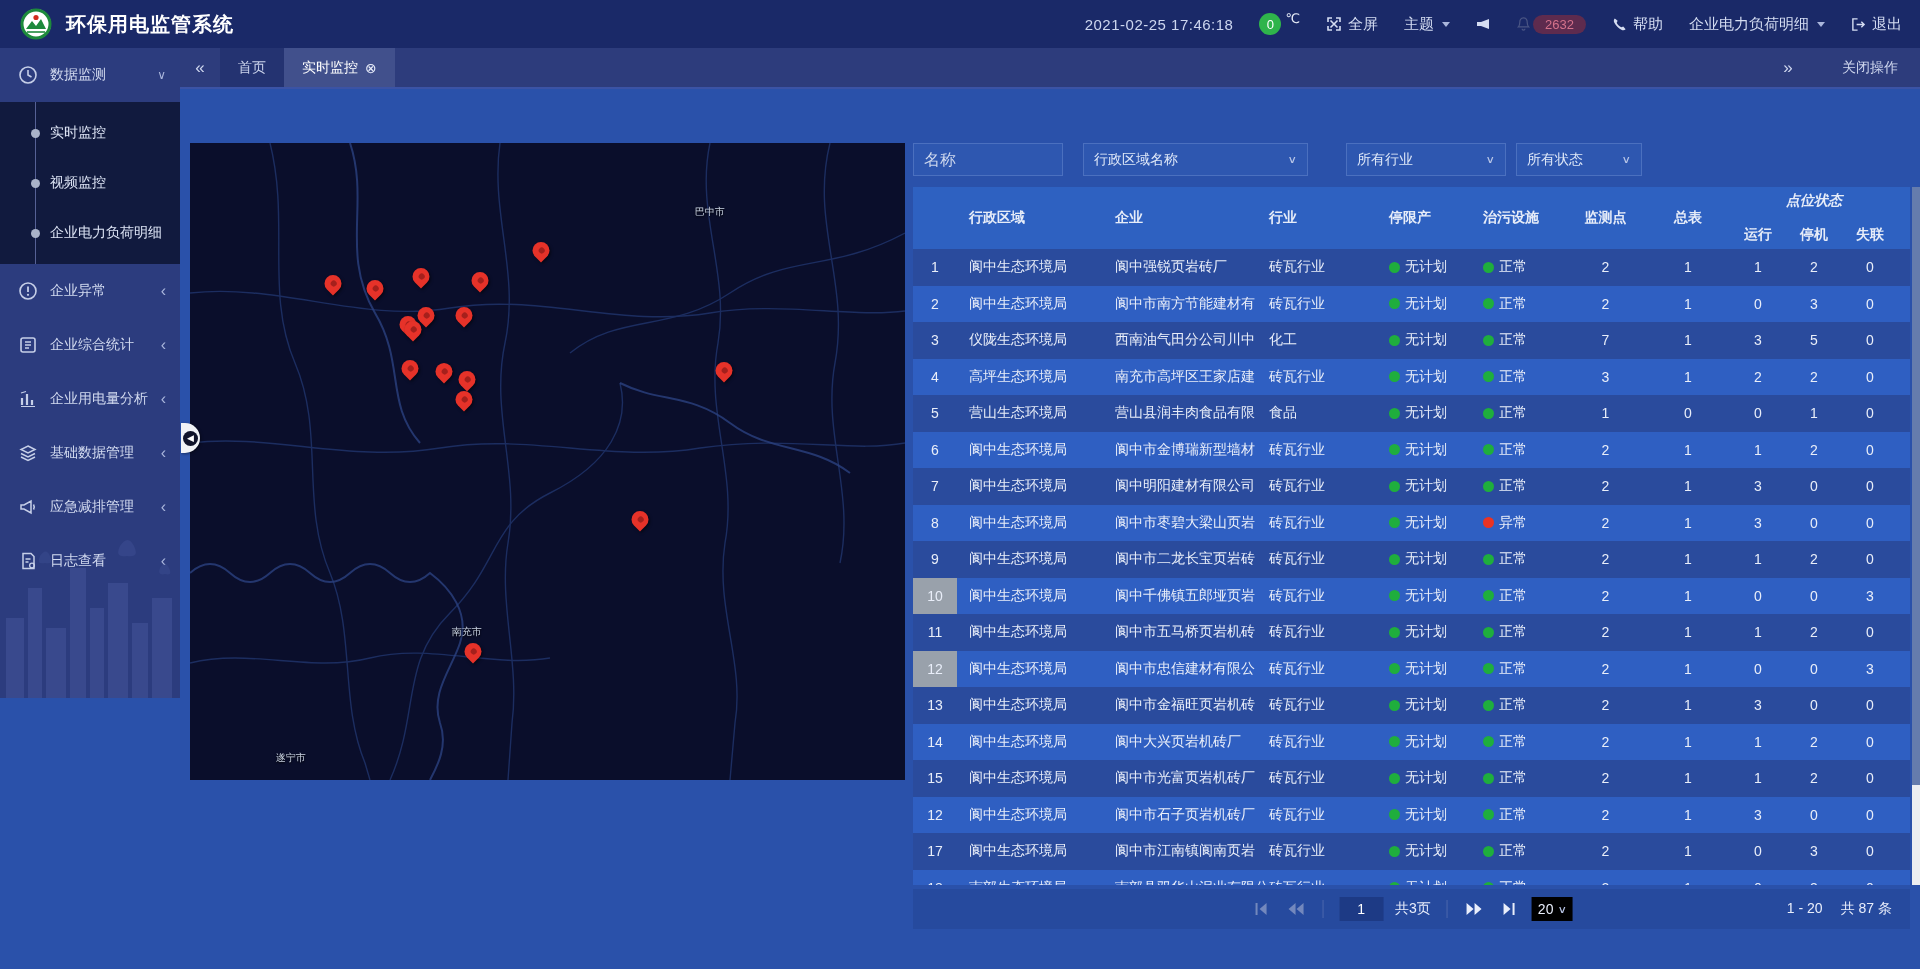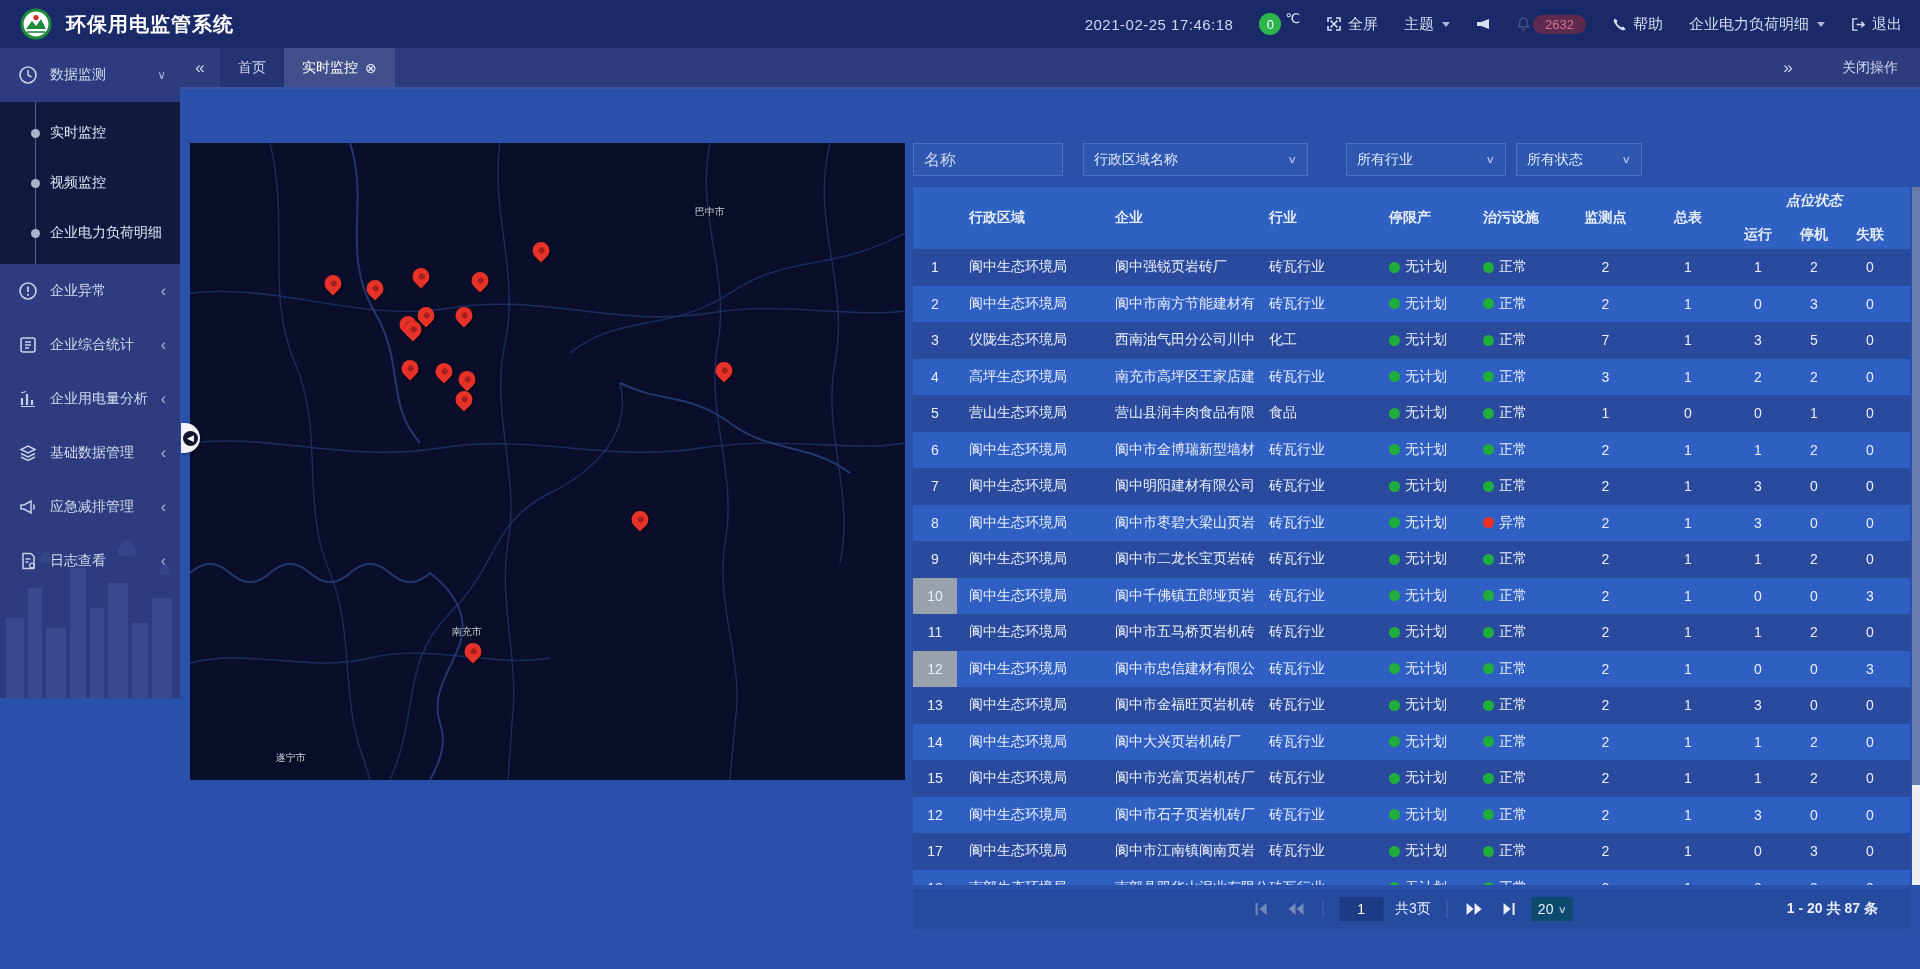--- a/index.html
+++ b/index.html
@@ -126,21 +126,21 @@
     background:rgba(150,160,175,.55); cursor:pointer; }
   .vscroll .thumb { position:absolute; left:0; bottom:0; width:9px; height:100px; background:#eceef1; }
 
   .pagebar { position:absolute; left:0; top:746px; width:997px; height:40px; background:#264a9e;
     display:flex; align-items:center; color:#e9eefb; font-size:14px; }
   .pg-center { position:absolute; left:50%; transform:translateX(-50%); display:flex; align-items:center; gap:12px; }
   .pg-btn { width:22px; height:22px; display:flex; align-items:center; justify-content:center; cursor:pointer; }
   .pg-sep { width:1px; height:18px; background:#4c67ad; margin:0 4px; }
   .pg-input { width:44px; height:24px; background:#1d3a85; border:none; color:#fff; text-align:center;
     font-size:14px; font-family:inherit; outline:none; }
-  .pg-range { position:absolute; right:32px; display:flex; gap:4px;font-weight:bold; }
+  .pg-range { position:absolute; right:18px; display:flex; gap:18px; }
 </style>
 </head>
 <body>
 
 <div id="app">
 
   <div class="header">
     <svg class="logo" viewBox="0 0 32 32">
       <circle cx="16" cy="16" r="15" fill="#ffffff"></circle>
       <circle cx="16" cy="16" r="14" fill="none" stroke="#1d8a3c" stroke-width="3"></circle>
@@ -662,21 +662,21 @@
             <svg width="18" height="14" viewBox="0 0 18 14">
               <path d="M1 1 L8 7 L1 13 Z M9 1 L16 7 L9 13 Z" fill="#e9eefb"></path>
             </svg>
           </span>
           <span class="pg-btn">
             <svg width="16" height="14" viewBox="0 0 16 14">
               <path d="M3 1 L10 7 L3 13 Z" fill="#e9eefb"></path>
                 <path d="M13 1 V13" stroke="#e9eefb" stroke-width="2"></path>
             </svg>
           </span>
-          <span style="display:flex;align-items:center;background:#0c4a6e;height:24px;padding:0 6px;gap:4px;">
+          <span style="display:flex;align-items:center;background:#000000;height:24px;padding:0 6px;gap:4px;">
             <span>20</span>
             <span class="sel-chev">∨</span>
           </span>
         </div>
         <div class="pg-range">
           <span>1 - 20</span>
           <span>共 87 条</span>
         </div>
       </div>
 

